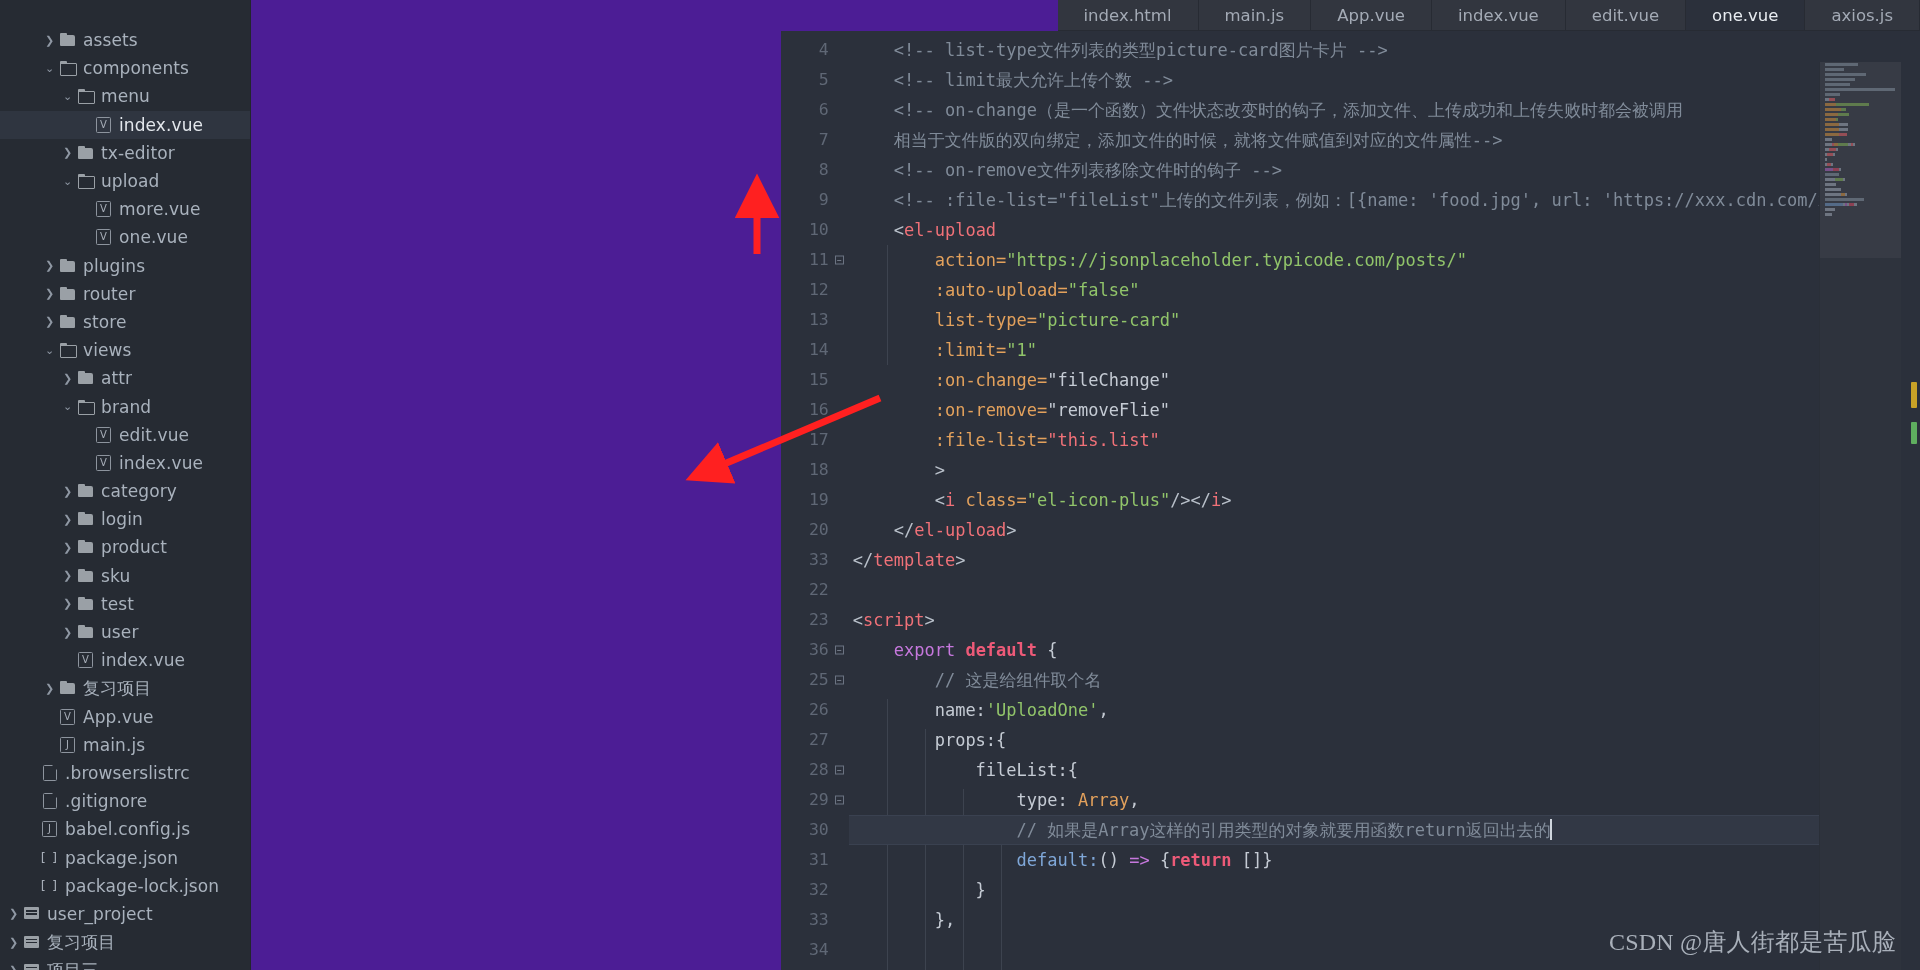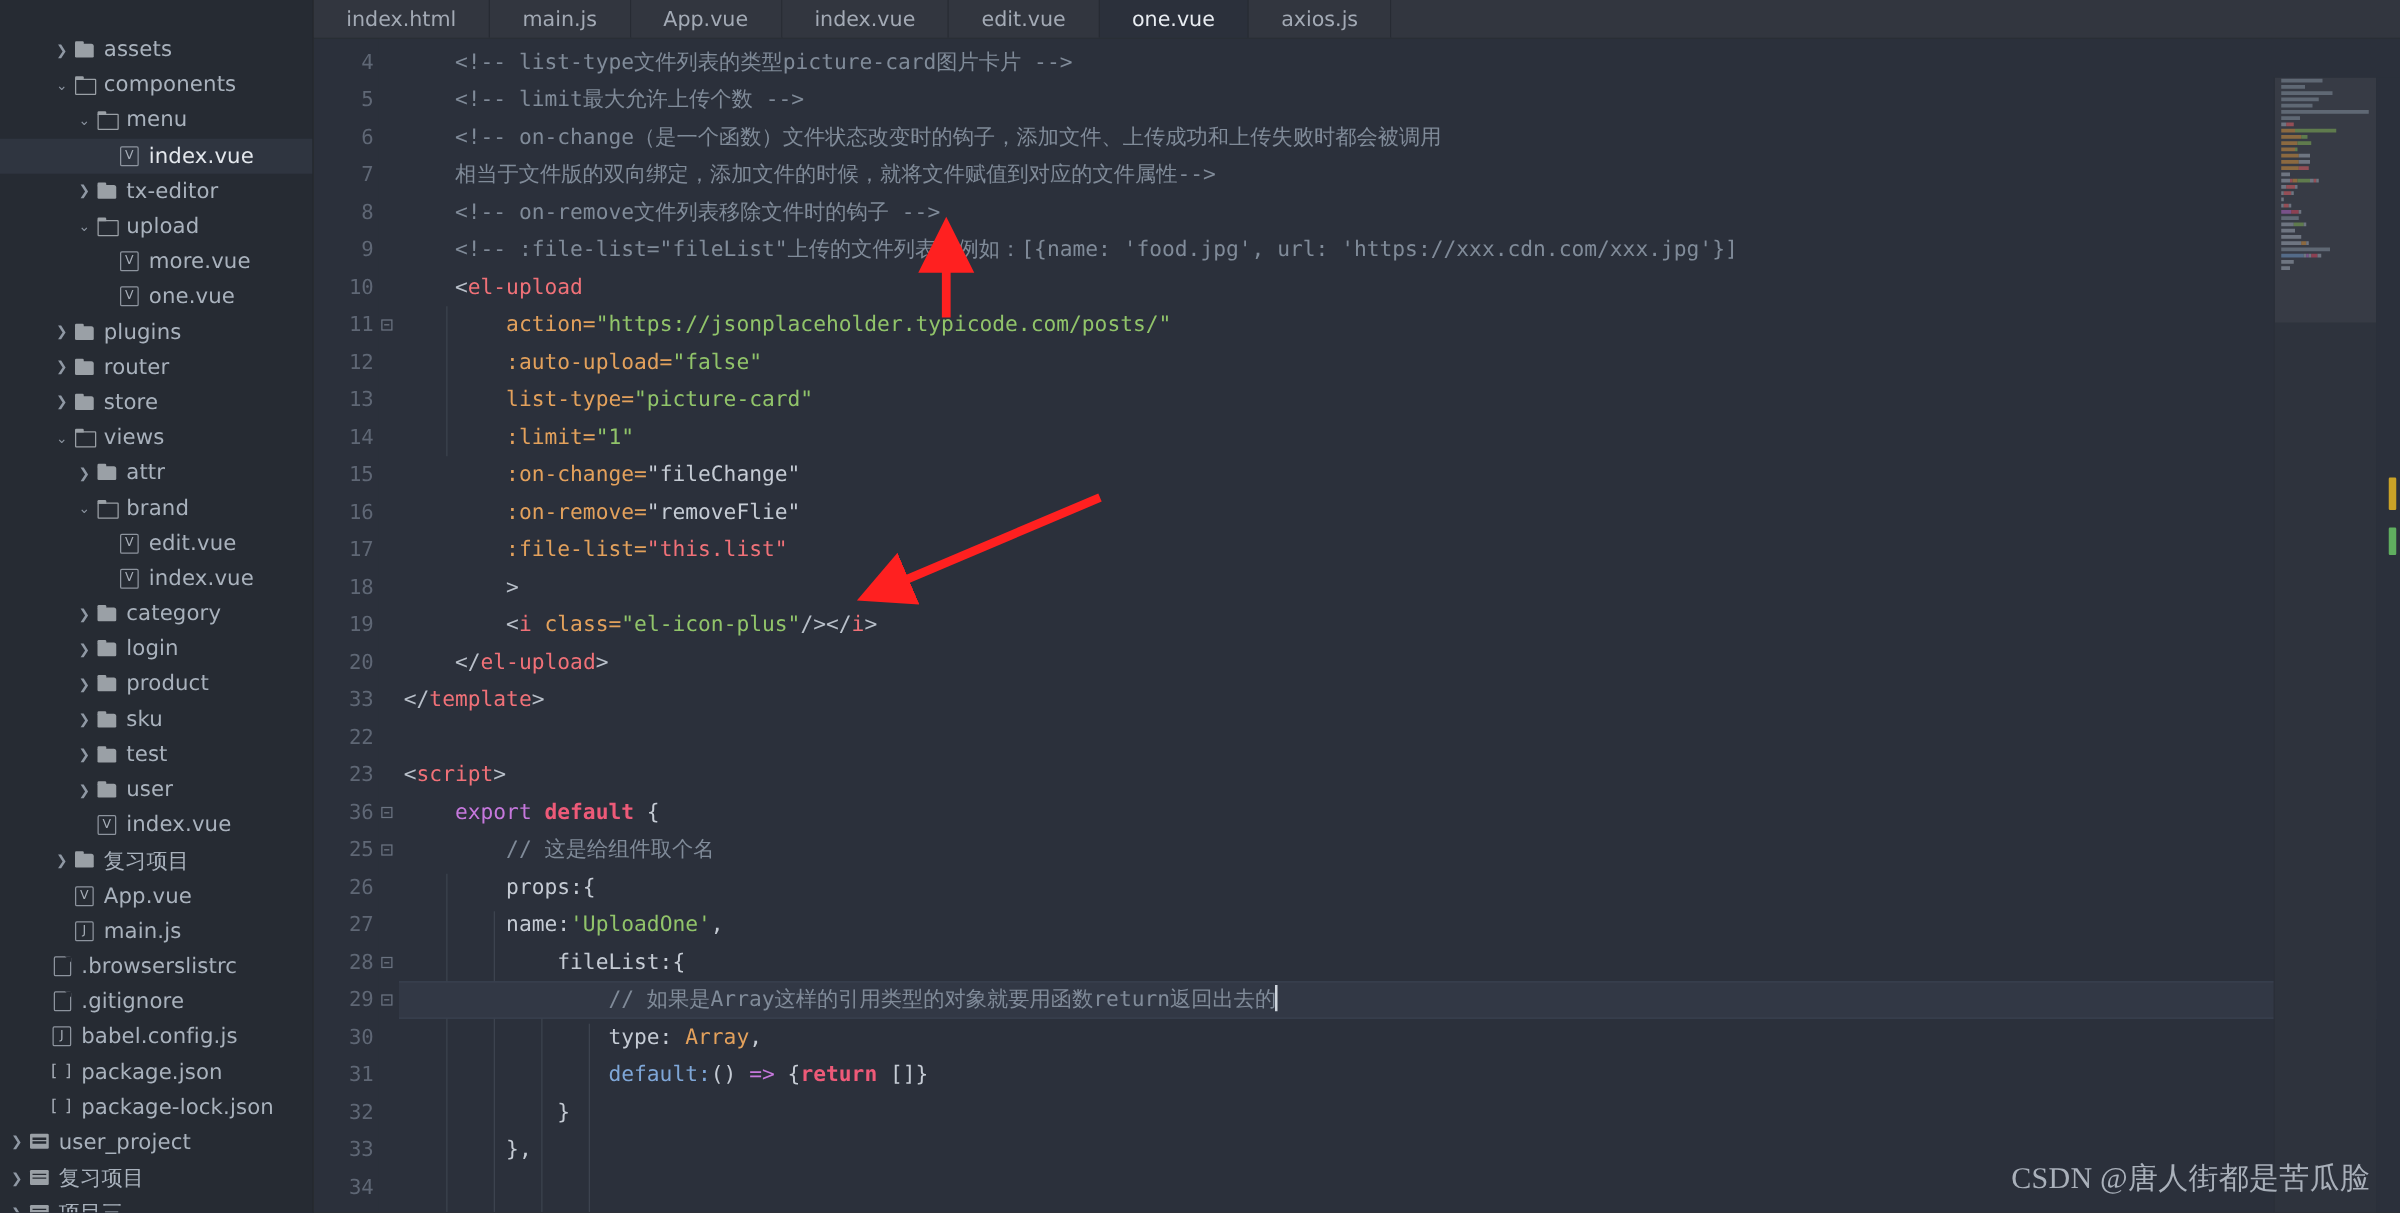--- a/index.html
+++ b/index.html
@@ -163,22 +163,23 @@
     color: #a6adb7;
     letter-spacing: 1px;
   }
 
   
   .editor-wrap {
     flex: 1 1 auto;
     position: relative;
     display: flex;
     flex-direction: column;
-    background: #404040;
+    background: #4c1d95;
     overflow: hidden;
+    align-items: flex-end;
   }
 
   
   .tabbar {
     height: 31px;
     flex: 0 0 31px;
     background: #32363f;
     display: flex;
     align-items: stretch;
     border-bottom: 1px solid #272b33;
@@ -687,25 +688,25 @@
             <div class="cl"><span class="t-attr">        :on-remove=</span><span class="t-plain">"removeFlie"</span></div>
             <div class="cl"><span class="t-attr">        :file-list=</span><span class="t-pink">"this.list"</span></div>
             <div class="cl"><span class="t-punct">        &gt;</span></div>
             <div class="cl"><span class="t-punct">        &lt;</span><span class="t-tag">i </span><span class="t-attr">class=</span><span class="t-str">"el-icon-plus"</span><span class="t-punct">/&gt;&lt;/</span><span class="t-tag">i</span><span class="t-punct">&gt;</span></div>
             <div class="cl"><span class="t-punct">    &lt;/</span><span class="t-tag">el-upload</span><span class="t-punct">&gt;</span></div>
             <div class="cl"><span class="t-punct">&lt;/</span><span class="t-tag">template</span><span class="t-punct">&gt;</span></div>
             <div class="cl"><span class="t-plain"></span></div>
             <div class="cl"><span class="t-punct">&lt;</span><span class="t-tag">script</span><span class="t-punct">&gt;</span></div>
             <div class="cl"><span class="t-kw">    export </span><span class="t-kw2">default </span><span class="t-plain">{</span></div>
             <div class="cl"><span class="t-com">        // 这是给组件取个名</span></div>
+            <div class="cl"><span class="t-plain">        name:</span><span class="t-str">'UploadOne'</span><span class="t-plain">,</span></div>
             <div class="cl"><span class="t-plain">        props:{</span></div>
-            <div class="cl"><span class="t-plain">        name:</span><span class="t-str">'UploadOne'</span><span class="t-plain">,</span></div>
             <div class="cl"><span class="t-plain">            fileList:{</span></div>
+            <div class="cl"><span class="t-plain">                type: </span><span class="t-orange">Array</span><span class="t-plain">,</span></div>
             <div class="cl current"><span class="t-com">                // 如果是Array这样的引用类型的对象就要用函数return返回出去的</span><span class="caret"></span></div>
-            <div class="cl"><span class="t-plain">                type: </span><span class="t-orange">Array</span><span class="t-plain">,</span></div>
             <div class="cl"><span class="t-prop">                default:</span><span class="t-plain">() </span><span class="t-kw">=&gt; </span><span class="t-plain">{</span><span class="t-kw2">return </span><span class="t-plain">[]}</span></div>
             <div class="cl"><span class="t-plain">            }</span></div>
             <div class="cl"><span class="t-plain">        },</span></div>
           </div>
       </div>
 
       <div class="minimap">
         <div class="mm-view"></div>
         <div id="minimap-root">
             <div style="display: flex; height: 5px; margin-left: 5px;">

